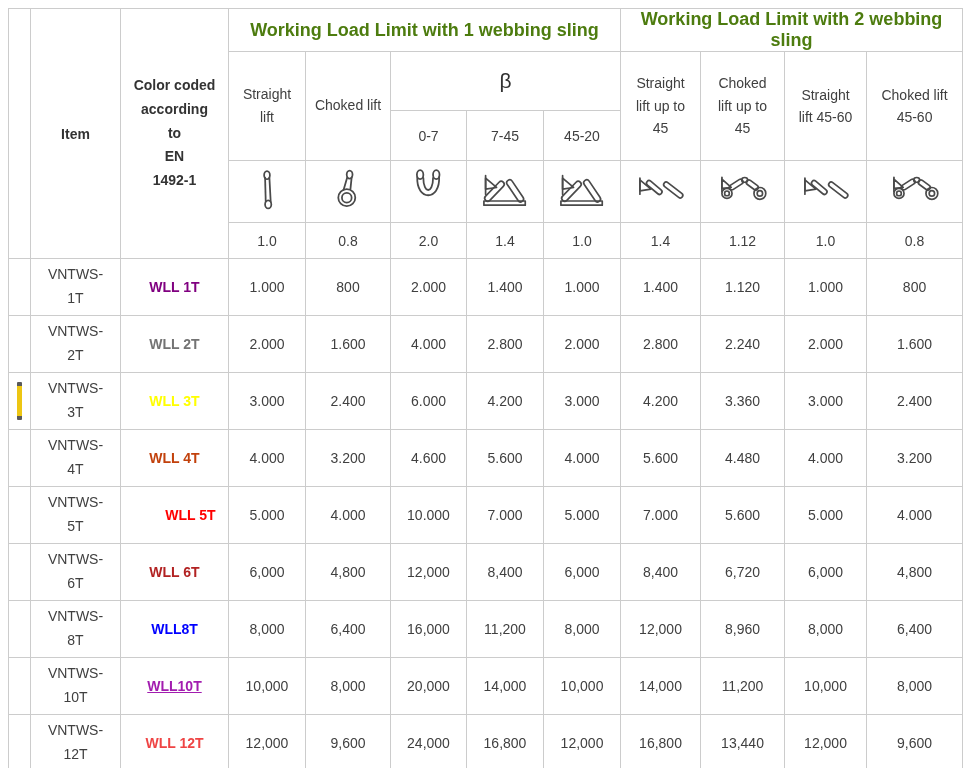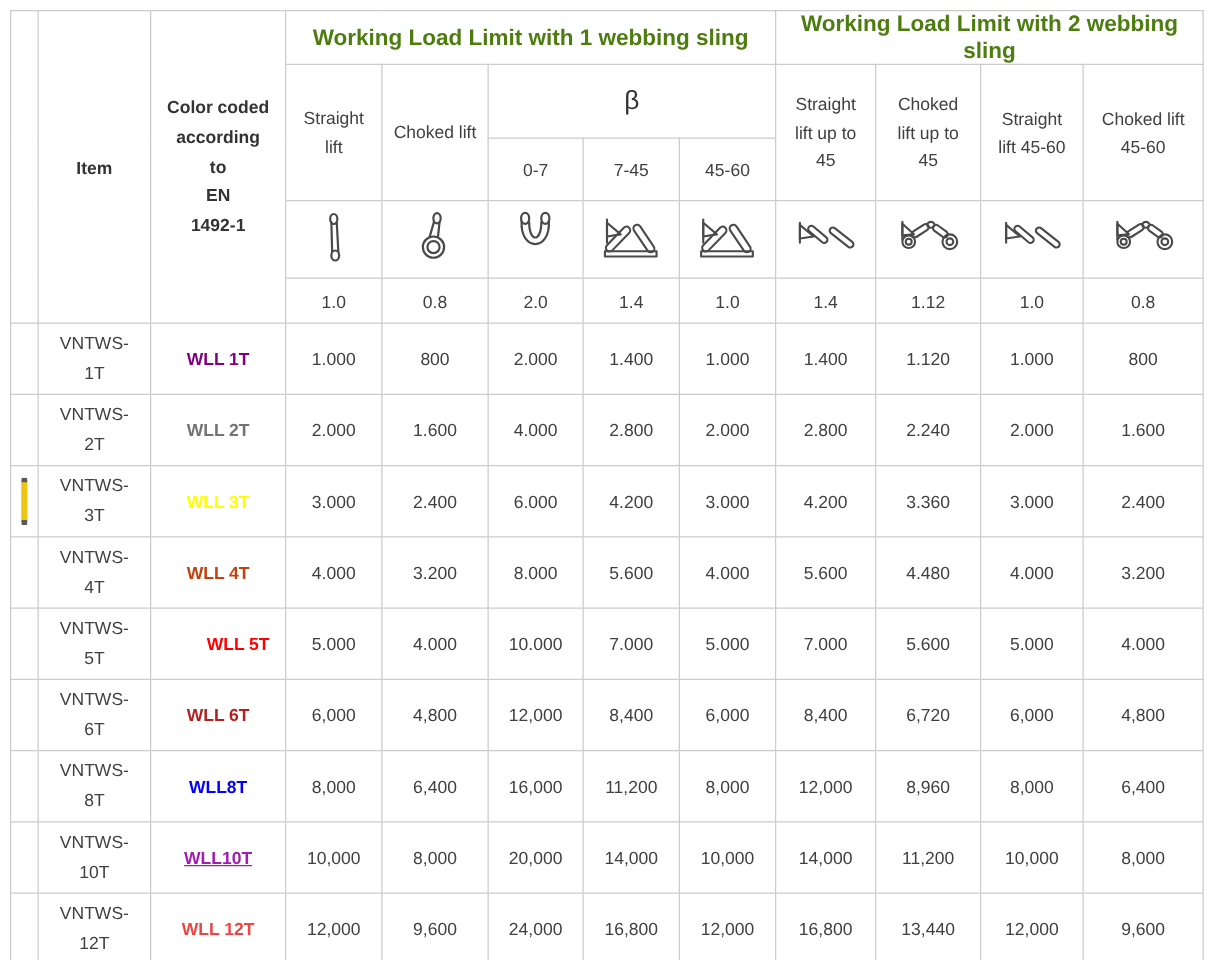--- a/index.html
+++ b/index.html
@@ -61,21 +61,21 @@
       <td rowspan="2" class="wrap-h">Choked lift</td>
       <td colspan="3" class="beta">β</td>
       <td rowspan="2" class="wrap-h2">Straight lift up to 45</td>
       <td rowspan="2" class="wrap-h2">Choked lift up to 45</td>
       <td rowspan="2" class="wrap-h2">Straight lift 45-60</td>
       <td rowspan="2" class="wrap-h2">Choked lift 45-60</td>
     </tr>
     <tr style="height:50px">
       <td>0-7</td>
       <td>7-45</td>
-      <td>45-60</td>
+      <td>45-20</td>
     </tr>
     <tr style="height:62px">
       <td><span class="icon-slot"><svg width="24" height="50" viewBox="0 0 30 52">
                 <g fill="none" stroke="#4a4a4a" stroke-width="2.2" stroke-linecap="round" stroke-linejoin="round">
       <ellipse cx="15" cy="7.5" rx="3.6" ry="5"></ellipse>
                   <ellipse cx="16.5" cy="44" rx="3.9" ry="5"></ellipse>
       <line x1="12.6" y1="10.5" x2="13.4" y2="40.5"></line>
                   <line x1="18" y1="10.5" x2="19.6" y2="40.5"></line>
     </g>
               </svg></span></td>
@@ -239,21 +239,21 @@
     </td>
     <td class="item-cell">
       <div>VNTWS-</div>
       <div>4T</div>
     </td>
     <td>
       <span class="wll" style="color: #c2410c;">WLL 4T</span>
     </td>
     <td class="num">4.000</td>
     <td class="num">3.200</td>
-    <td class="num">8.000</td>
+    <td class="num">4.600</td>
     <td class="num">5.600</td>
     <td class="num">4.000</td>
     <td class="num">5.600</td>
     <td class="num">4.480</td>
     <td class="num">4.000</td>
     <td class="num">3.200</td>
   </tr>
         <tr style="height:57px">
     <td>
       

